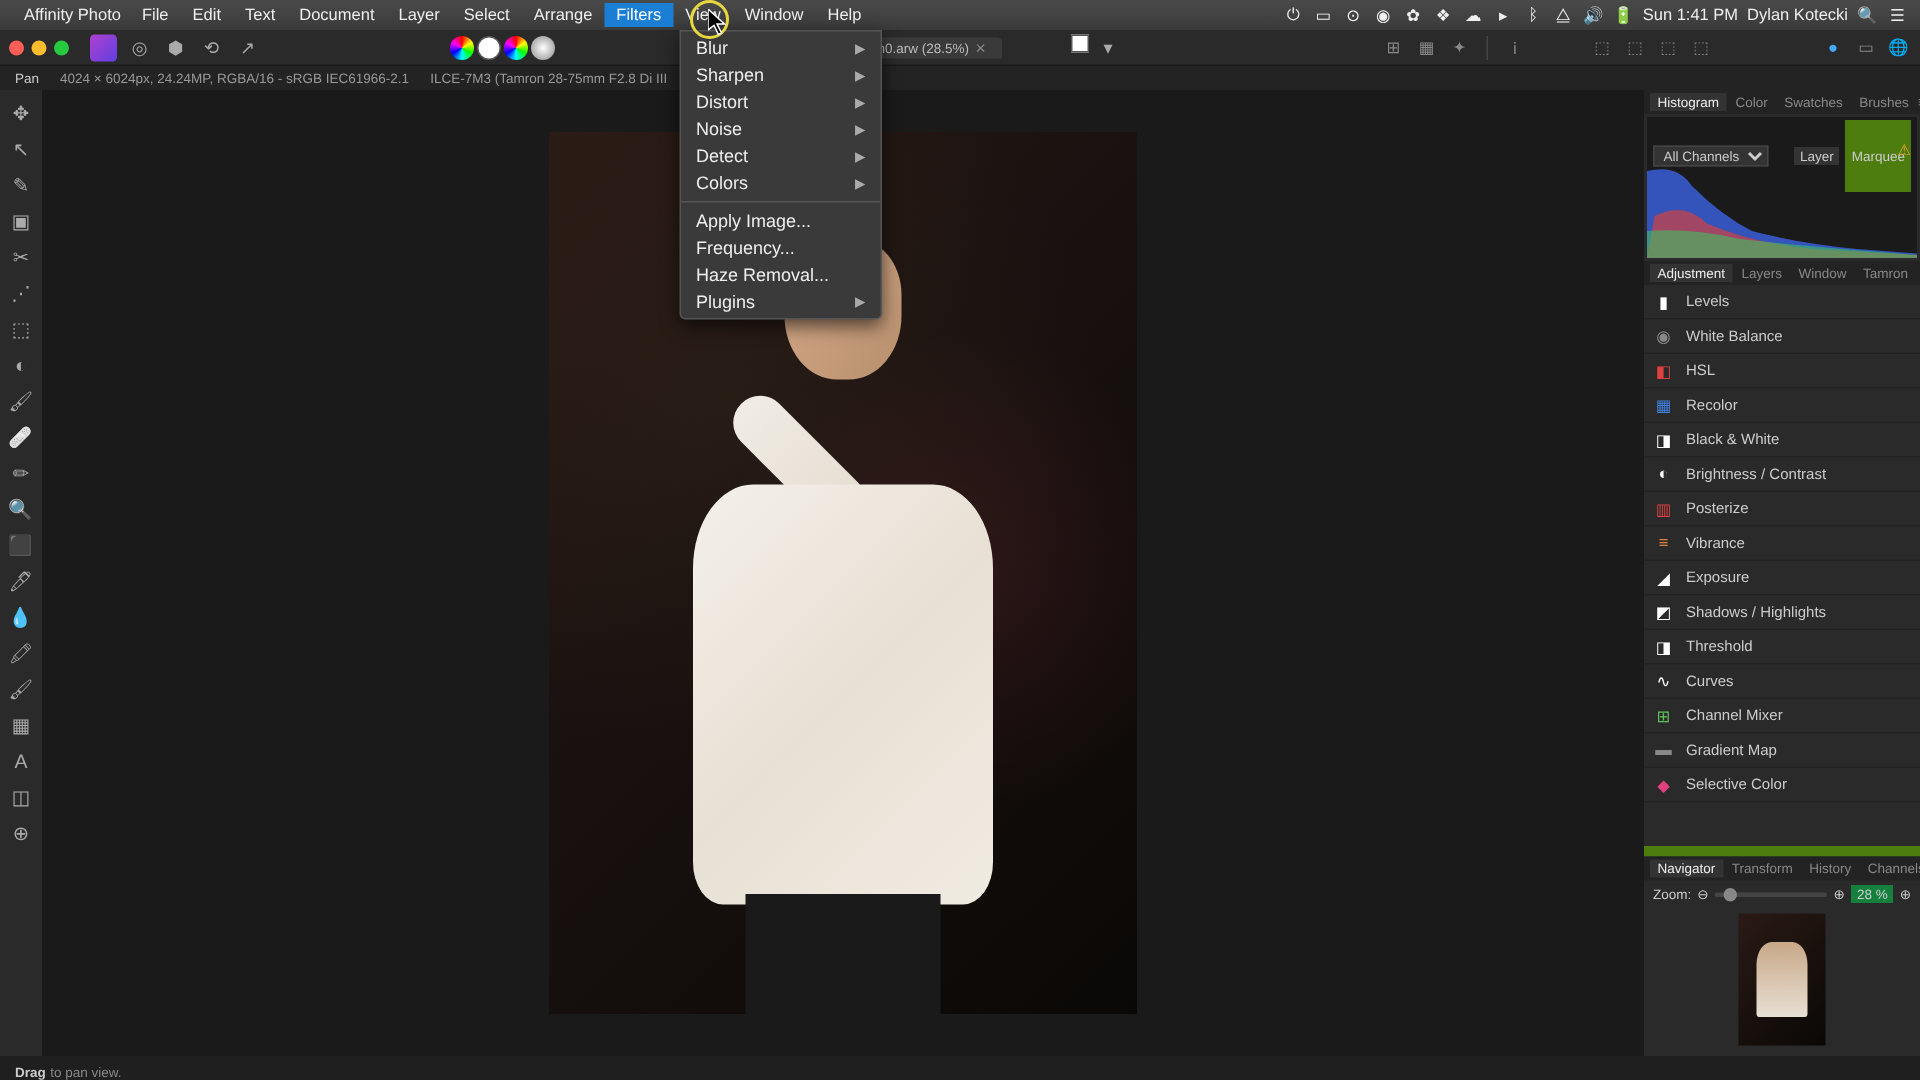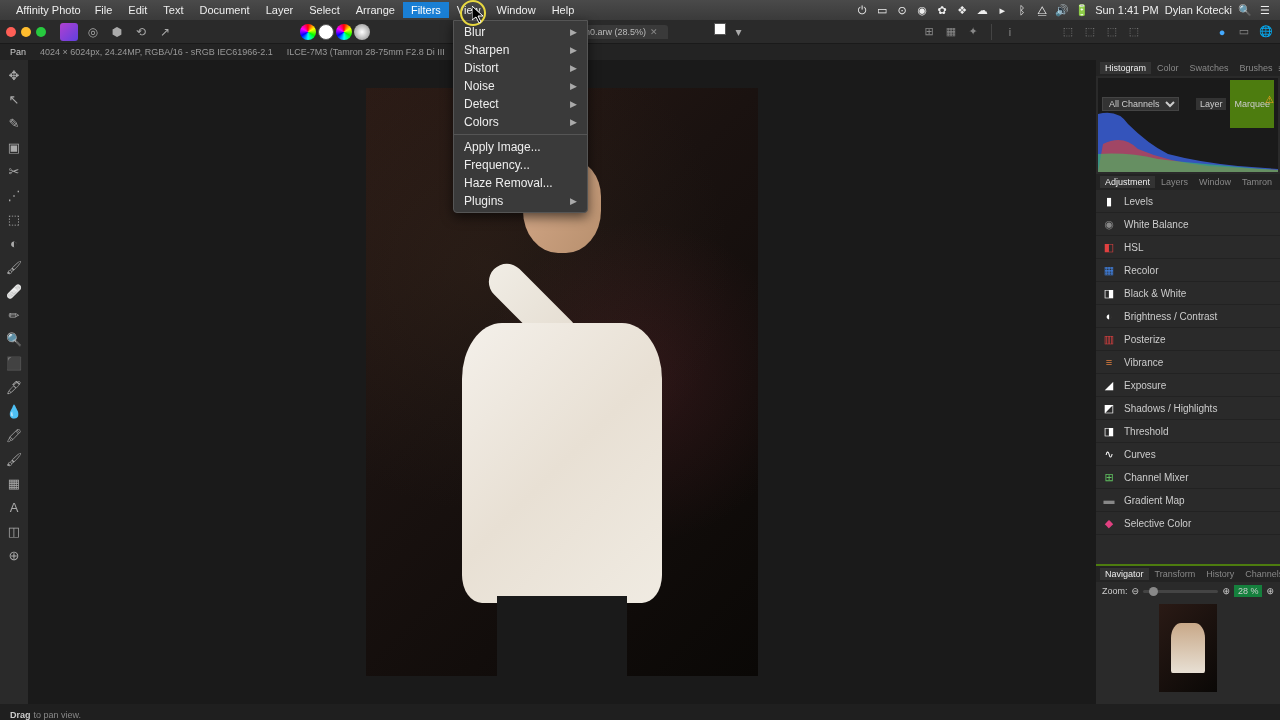--- a/index.html
+++ b/index.html
@@ -42,21 +42,21 @@
 .rpanel .tabs .t.active{color:#eee;background:#333}
 .rpanel .tabs .menu{margin-left:auto;color:#888;font-size:10px}
 .histo{height:94px;background:#1a1a1a;margin:2px;position:relative;overflow:hidden}
 .histo .sel{display:flex;align-items:center;padding:2px 4px;gap:4px;font-size:9px;color:#ccc}
 .histo .sel select{background:#333;color:#ccc;border:1px solid #444;font-size:9px;padding:0 2px}
 .histo svg{position:absolute;bottom:0;left:0;width:100%;height:68px}
 .warn{position:absolute;top:16px;right:4px;color:#f0a020;font-size:10px}
 .adj-list{flex:1;overflow-y:auto}
 .adj-item{display:flex;align-items:center;padding:4px 6px;gap:8px;color:#ccc;font-size:10px;border-bottom:1px solid #222}
 .adj-item .aic{width:14px;height:14px;display:flex;align-items:center;justify-content:center;font-size:11px}
-.navsec{height:140px;border-top:2px solid #4d7c0f}
+.navsec{height:140px;border-top:7px solid #4d7c0f}
 .navsec .zoom-row{display:flex;align-items:center;padding:3px 6px;gap:4px;font-size:9px}
 .navsec .zoom-row .slider{flex:1;height:3px;background:#444;border-radius:2px;position:relative}
 .navsec .zoom-row .slider .thumb{position:absolute;left:8%;top:-3px;width:9px;height:9px;background:#888;border-radius:50%}
 .navsec .thumb-img{width:58px;height:88px;margin:4px auto;background:linear-gradient(135deg,#2a1a15,#0a0806);position:relative}
 .navsec .thumb-img .mini{position:absolute;left:50%;top:50%;transform:translate(-50%,-50%);width:34px;height:50px;background:linear-gradient(#c8a888,#e8e0d4);border-radius:30% 30% 5% 5%}
 .statusbar{position:absolute;bottom:0;left:0;right:0;height:16px;background:#1f1f1f;padding:0 10px;font-size:9px;color:#888;display:flex;align-items:flex-end}
 .statusbar b{color:#ccc;margin-right:3px}
 .cursor-ring{position:absolute;left:460px;top:0px;width:26px;height:26px;border:2px solid #e8d840;border-radius:50%;z-index:200;pointer-events:none}
 .cursor-arrow{position:absolute;left:472px;top:6px;z-index:201;pointer-events:none}
 .toptabs{display:flex;align-items:center;margin-left:160px;gap:2px}

